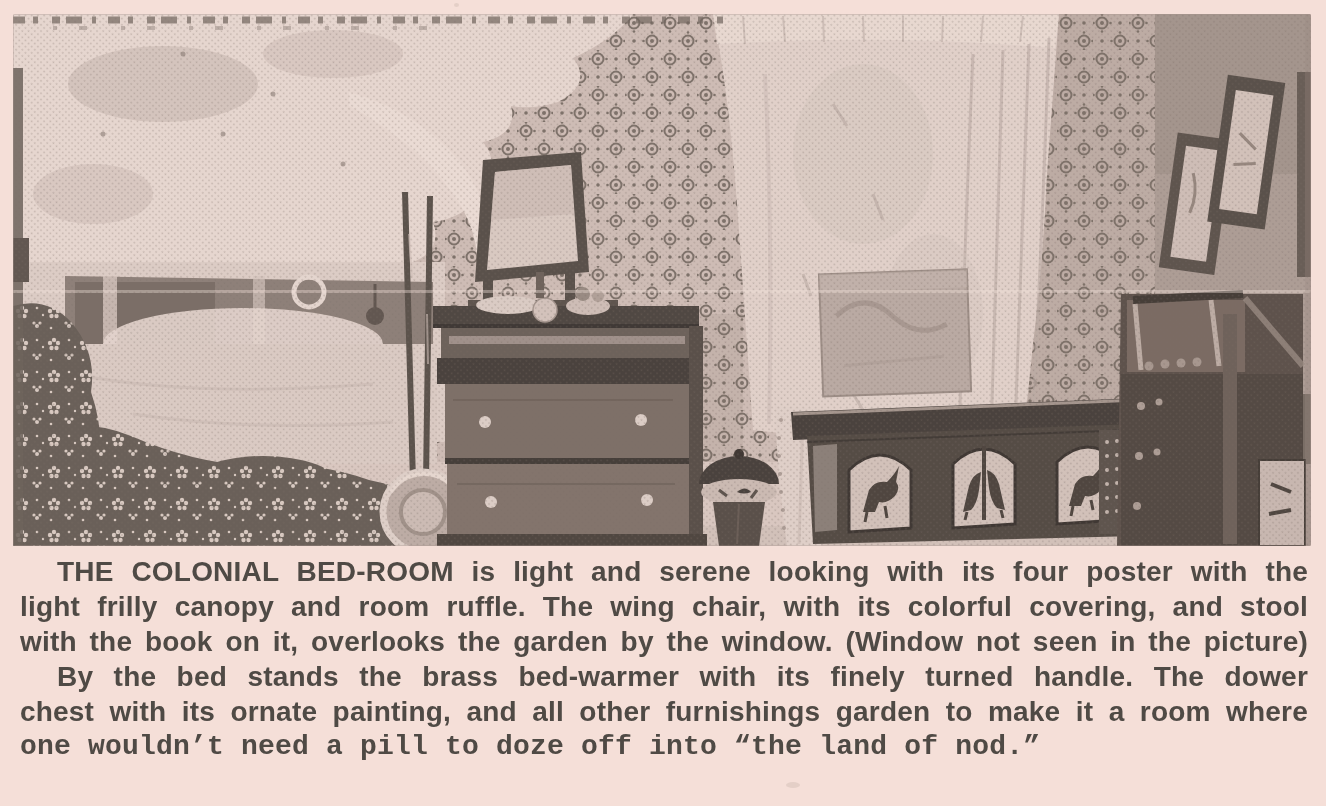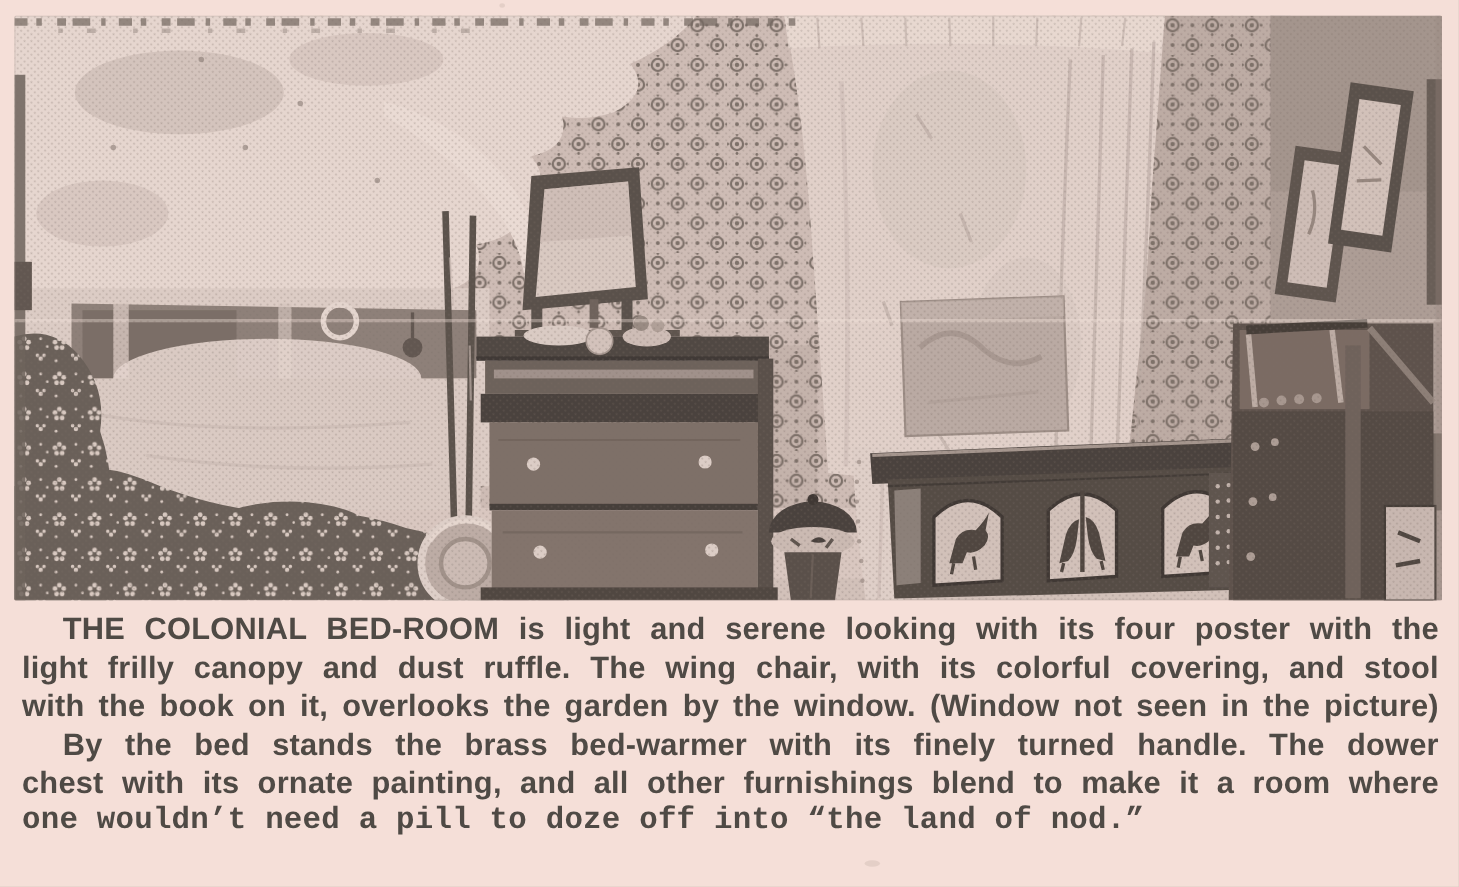--- a/index.html
+++ b/index.html
@@ -323,21 +323,21 @@
   </g>
 
   <rect x="0" y="0" width="1298" height="532" fill="url(#dots)" opacity="0.3"></rect>
   <rect x="0" y="0" width="1298" height="532" fill="#f3ded6" opacity="0.12"></rect>
   <rect x="0.5" y="0.5" width="1297" height="531" fill="none" stroke="#a8968e" opacity="0.35"></rect>
 </svg>
 </div>
 
 <div class="caption">
   <div class="cap-line indent">THE COLONIAL BED-ROOM is light and serene looking with its four poster with the</div>
-  <div class="cap-line">light frilly canopy and dust ruffle. The wing chair, with its colorful covering, and stool</div>
+  <div class="cap-line">light frilly canopy and room ruffle. The wing chair, with its colorful covering, and stool</div>
   <div class="cap-line">with the book on it, overlooks the garden by the window. (Window not seen in the picture)</div>
   <div class="cap-line indent">By the bed stands the brass bed-warmer with its finely turned handle. The dower</div>
-  <div class="cap-line">chest with its ornate painting, and all other furnishings blend to make it a room where</div>
+  <div class="cap-line">chest with its ornate painting, and all other furnishings garden to make it a room where</div>
   <div class="cap-line last">one wouldn’t need a pill to doze off into “the land of nod.”</div>
 </div>
 
 <div class="paper-speck" style="left:786px;top:782px;width:14px;height:6px;"></div>
 <div class="paper-speck" style="left:454px;top:3px;width:5px;height:4px;"></div>
 
 </body></html>

